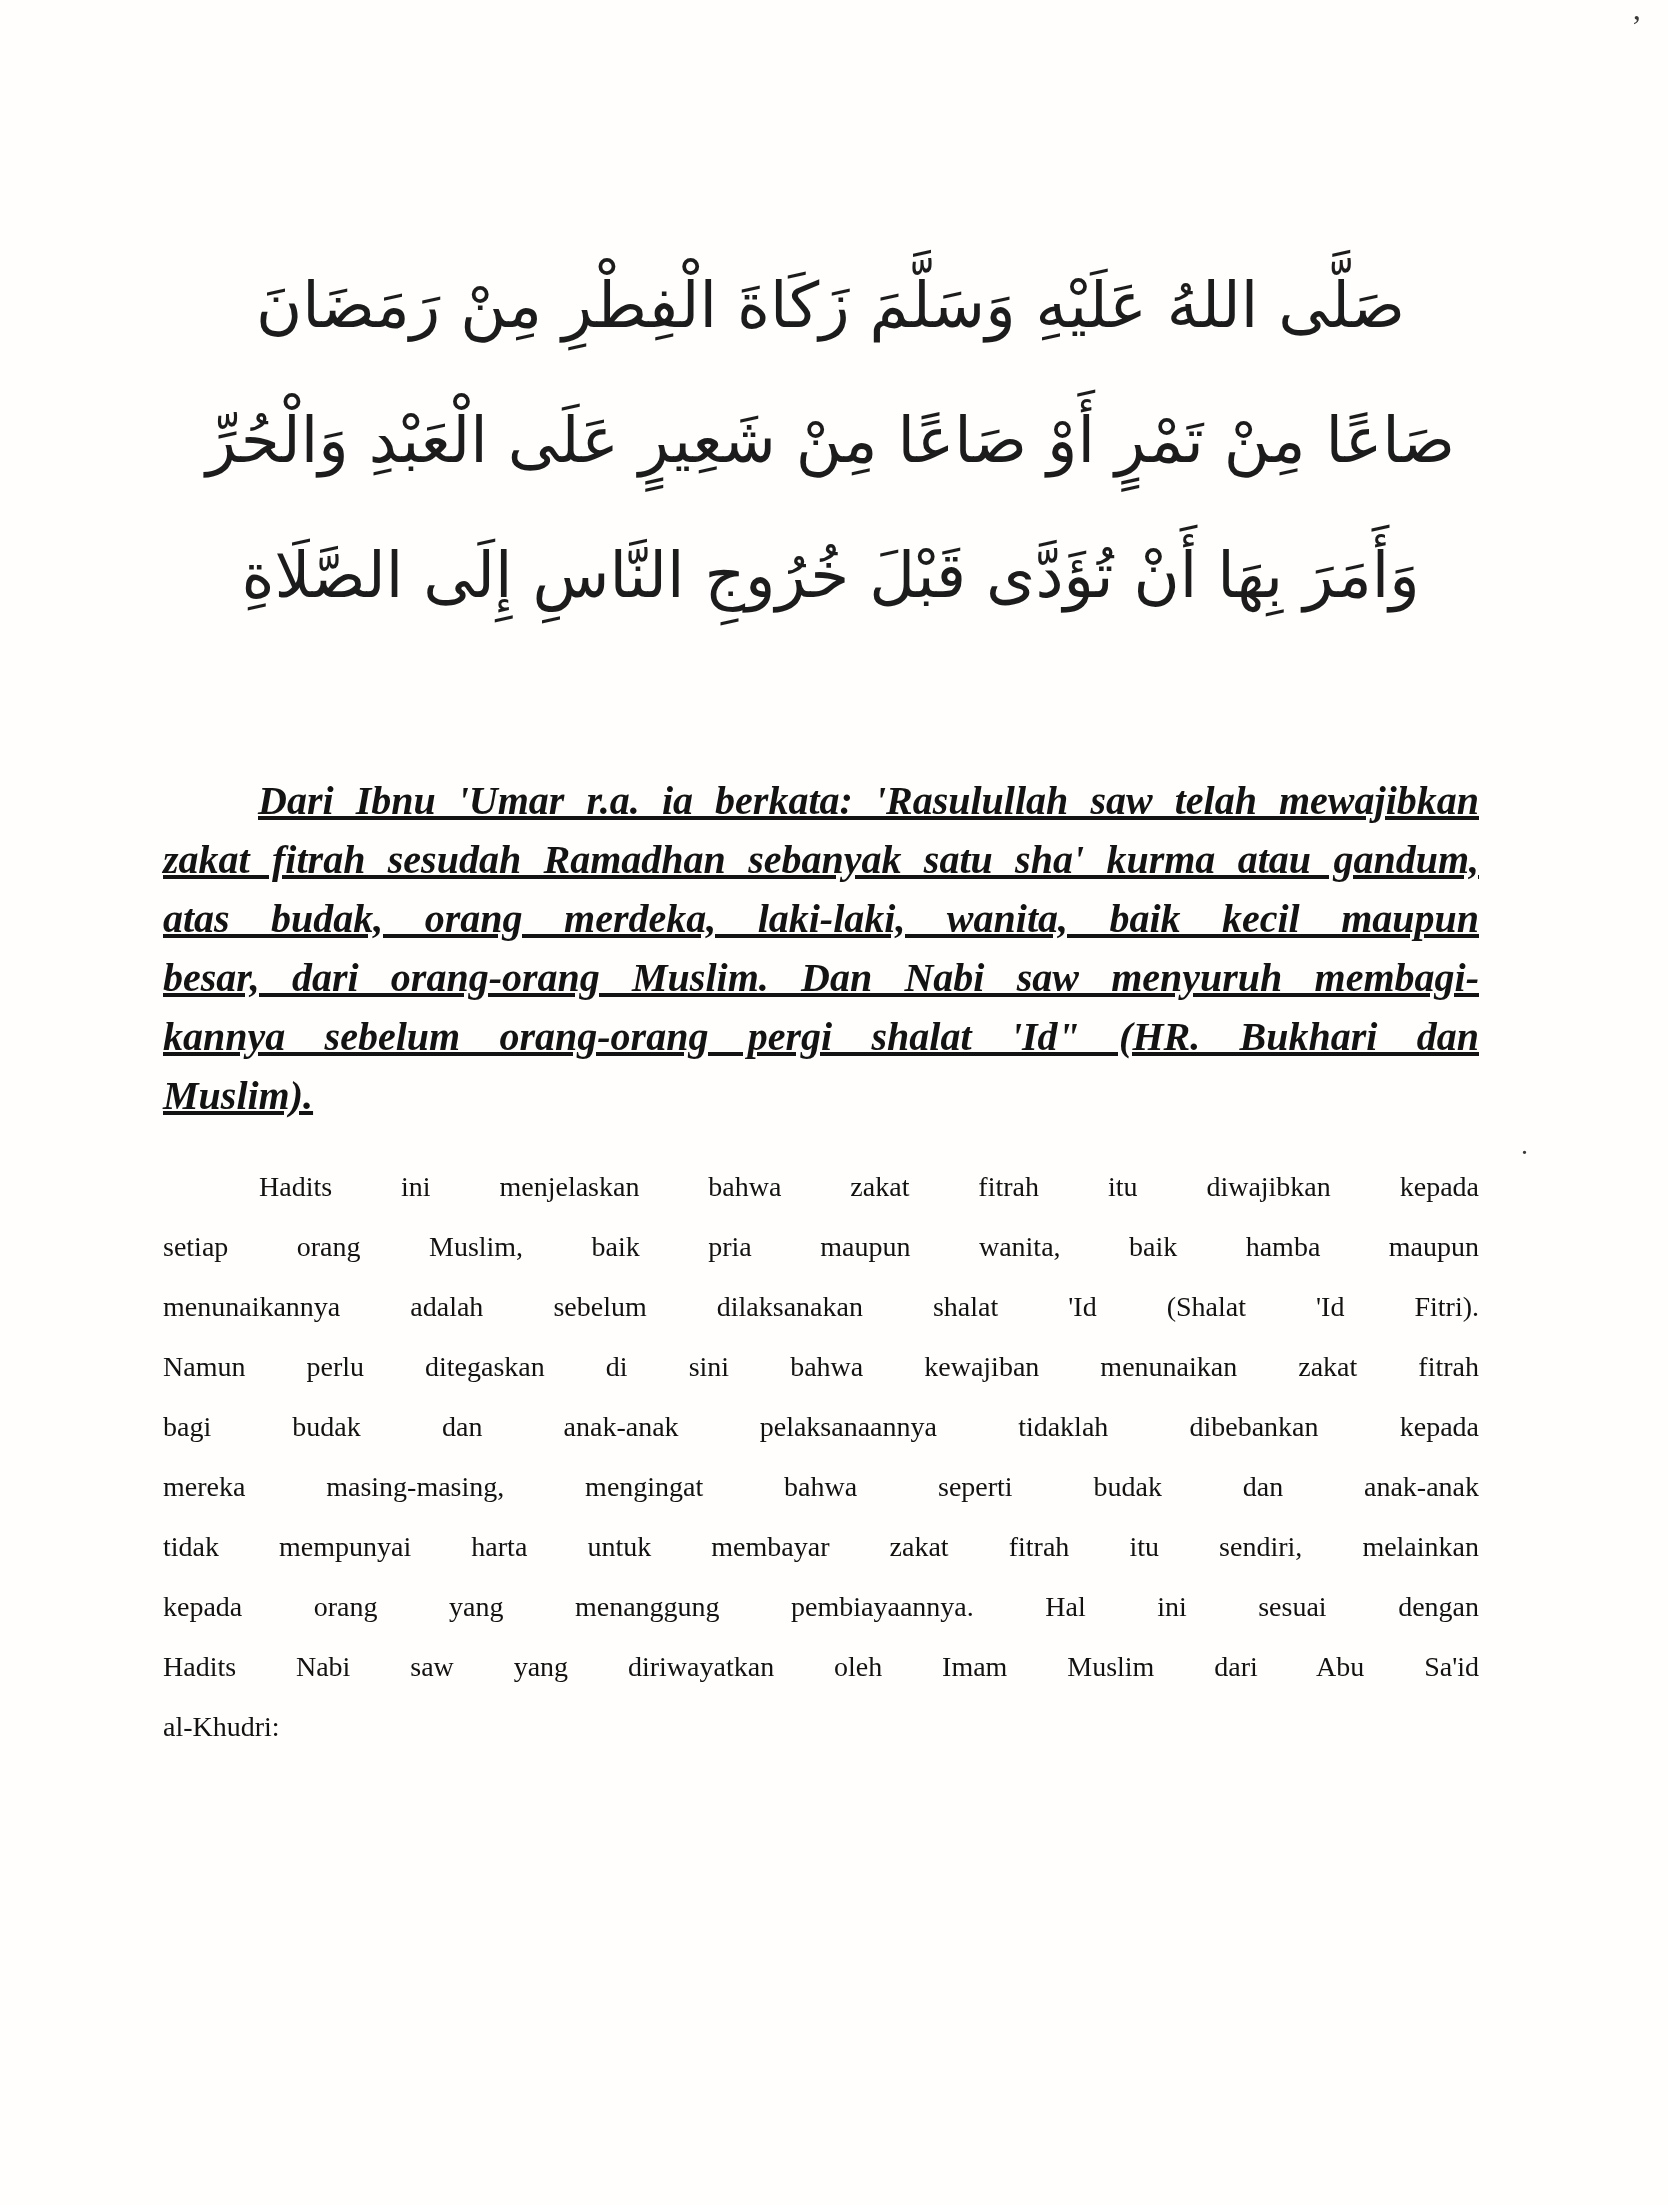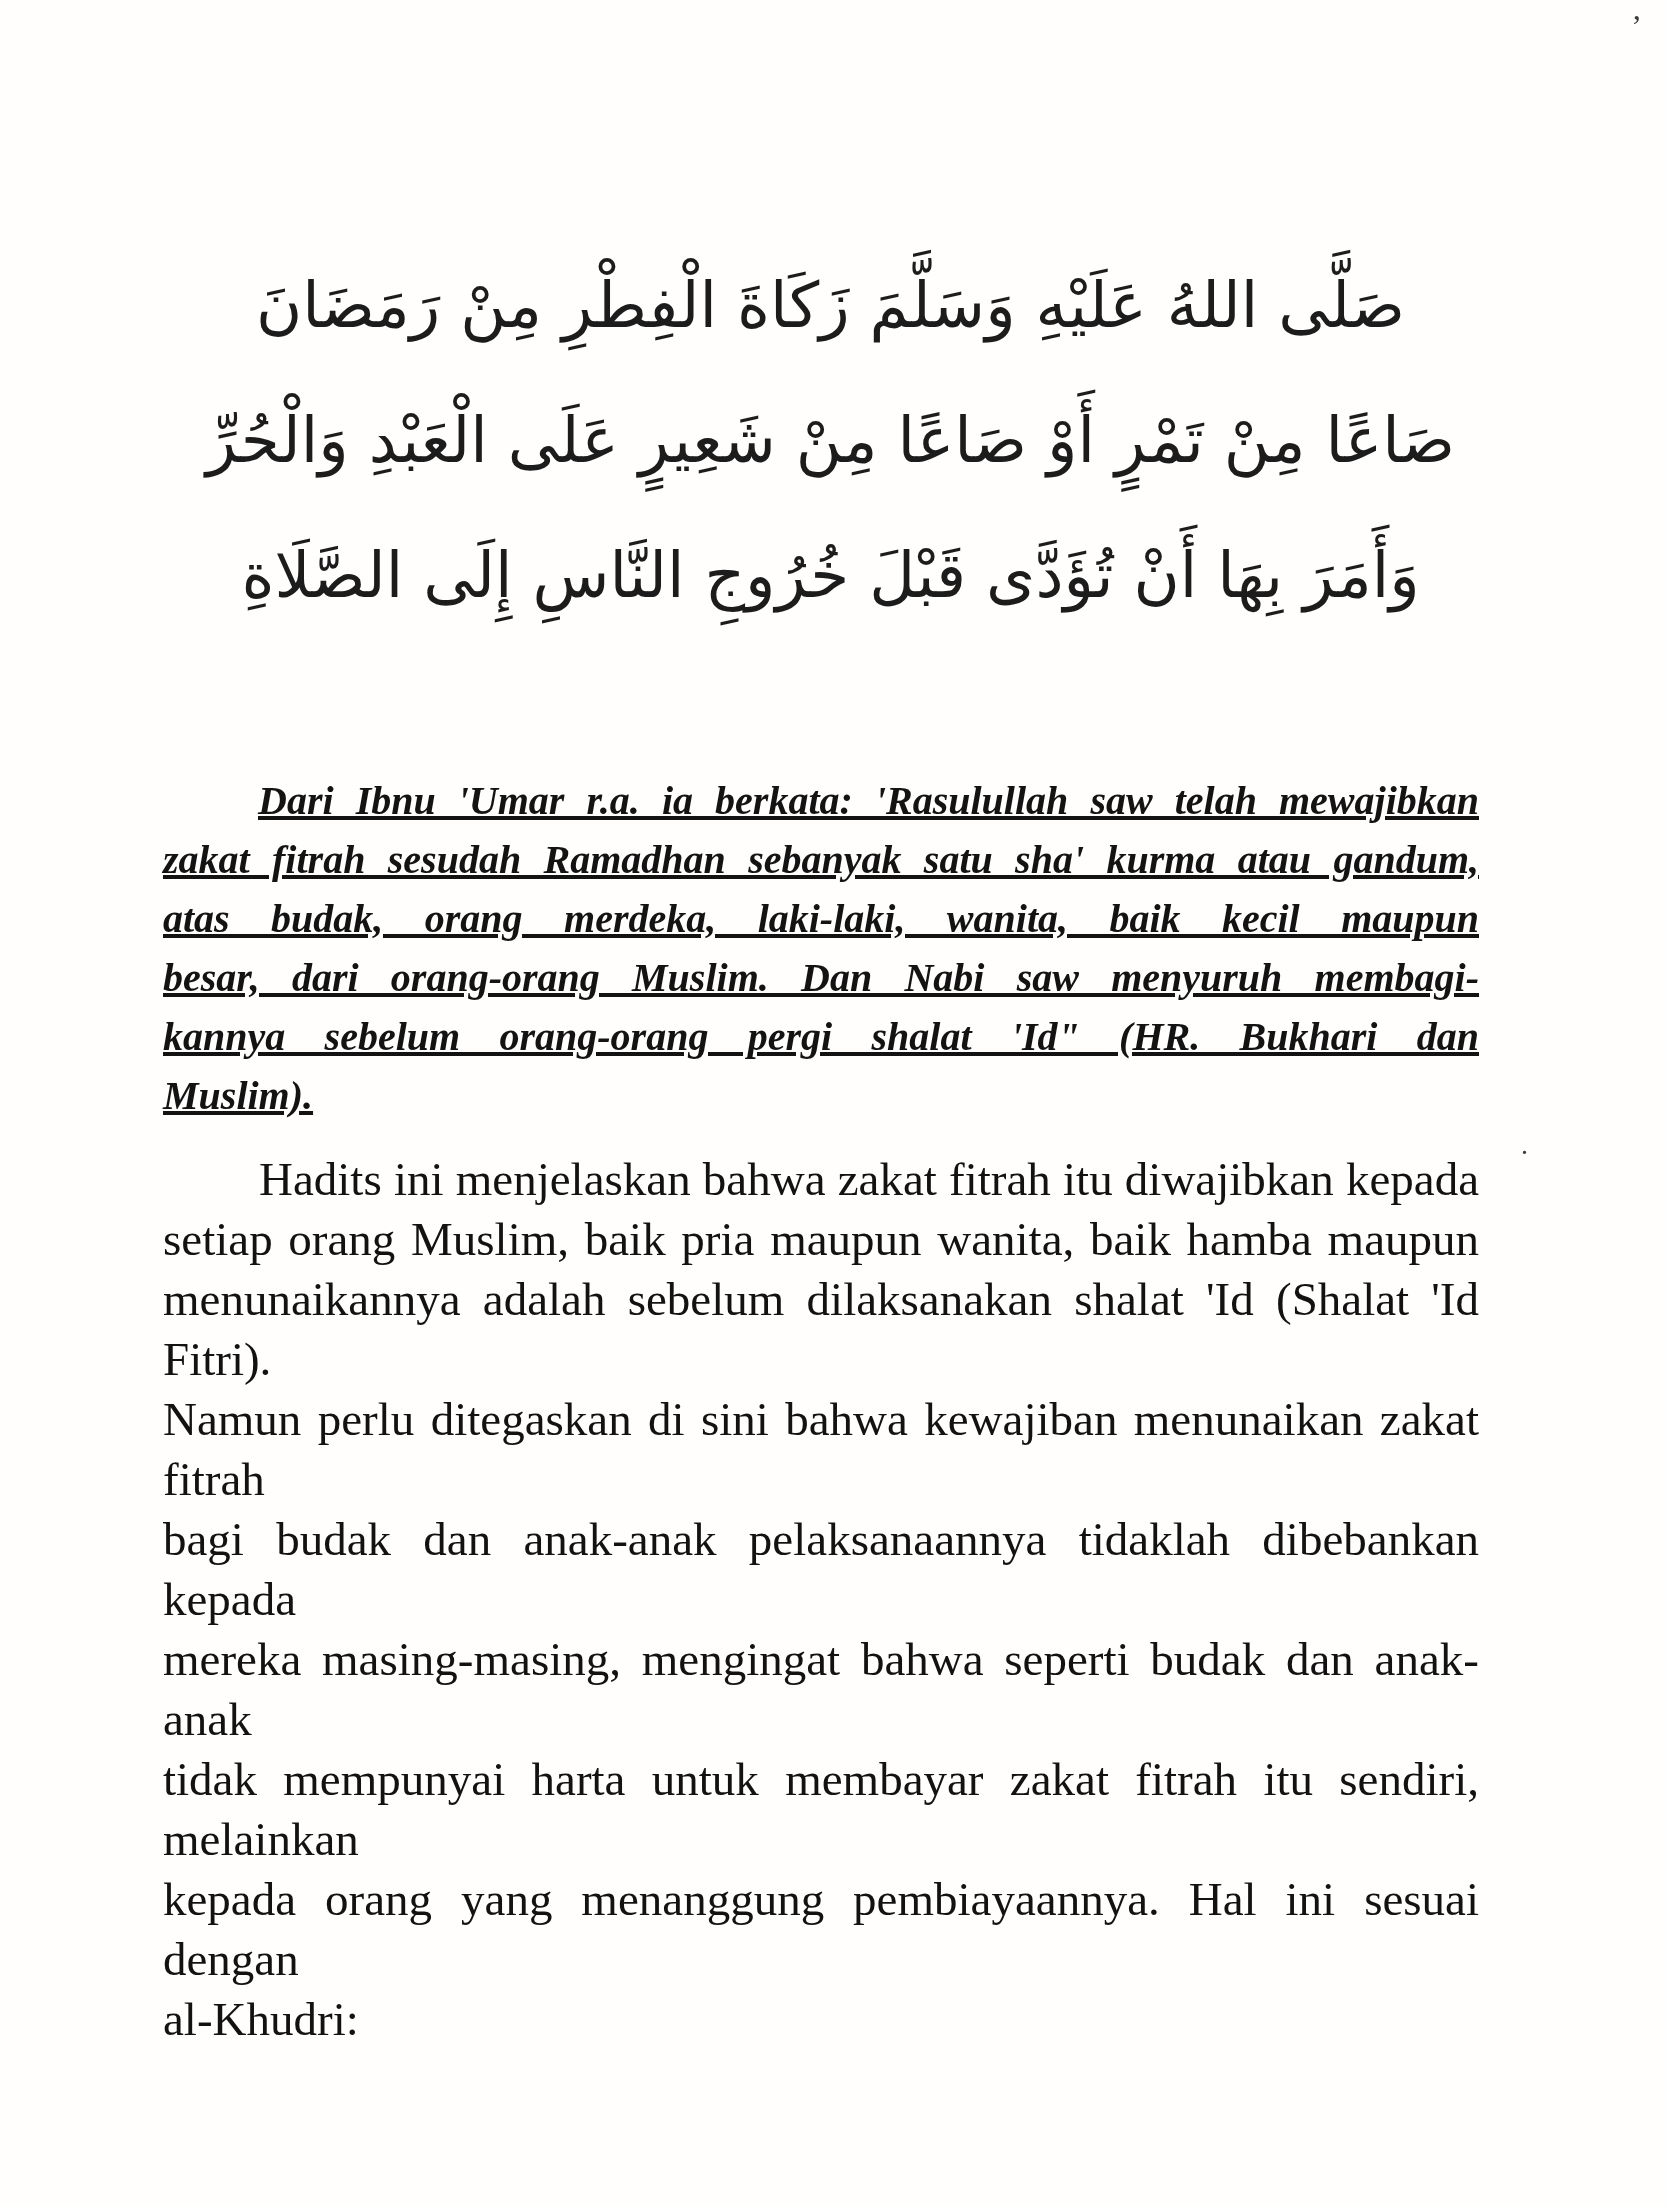--- a/index.html
+++ b/index.html
@@ -52,22 +52,22 @@
   }
   .translation-block .t-line.first {
     text-indent: 95px;
   }
   .translation-block .t-line.last {
     text-align-last: left;
   }
 
   
   .body-block {
-    margin: 24px 190px 0 163px;
-    font-size: 47px;
+    margin: 32px 190px 0 163px;
+    font-size: 28px;
     color: #121212;
   }
   .body-block .b-line {
     line-height: 60px;
     text-align: justify;
     text-align-last: justify;
   }
   .body-block .b-line.first {
     text-indent: 96px;
   }
@@ -115,19 +115,20 @@
 
   <div class="body-block">
     <div class="b-line first">Hadits ini menjelaskan bahwa zakat fitrah itu diwajibkan kepada</div>
     <div class="b-line">setiap orang Muslim, baik pria maupun wanita, baik hamba maupun</div>
     <div class="b-line">menunaikannya adalah sebelum dilaksanakan shalat 'Id (Shalat 'Id Fitri).</div>
     <div class="b-line">Namun perlu ditegaskan di sini bahwa kewajiban menunaikan zakat fitrah</div>
     <div class="b-line">bagi budak dan anak-anak pelaksanaannya tidaklah dibebankan kepada</div>
     <div class="b-line">mereka masing-masing, mengingat bahwa seperti budak dan anak-anak</div>
     <div class="b-line">tidak mempunyai harta untuk membayar zakat fitrah itu sendiri, melainkan</div>
     <div class="b-line">kepada orang yang menanggung pembiayaannya. Hal ini sesuai dengan</div>
+    <div class="b-line">Hadits Nabi saw yang diriwayatkan oleh Imam Muslim dari Abu Sa'id</div>
     <div class="b-line last">al-Khudri:</div>
   </div>
 
   <span class="artifact right-margin">.</span>
 
 </div>
 
 
 </body></html>

